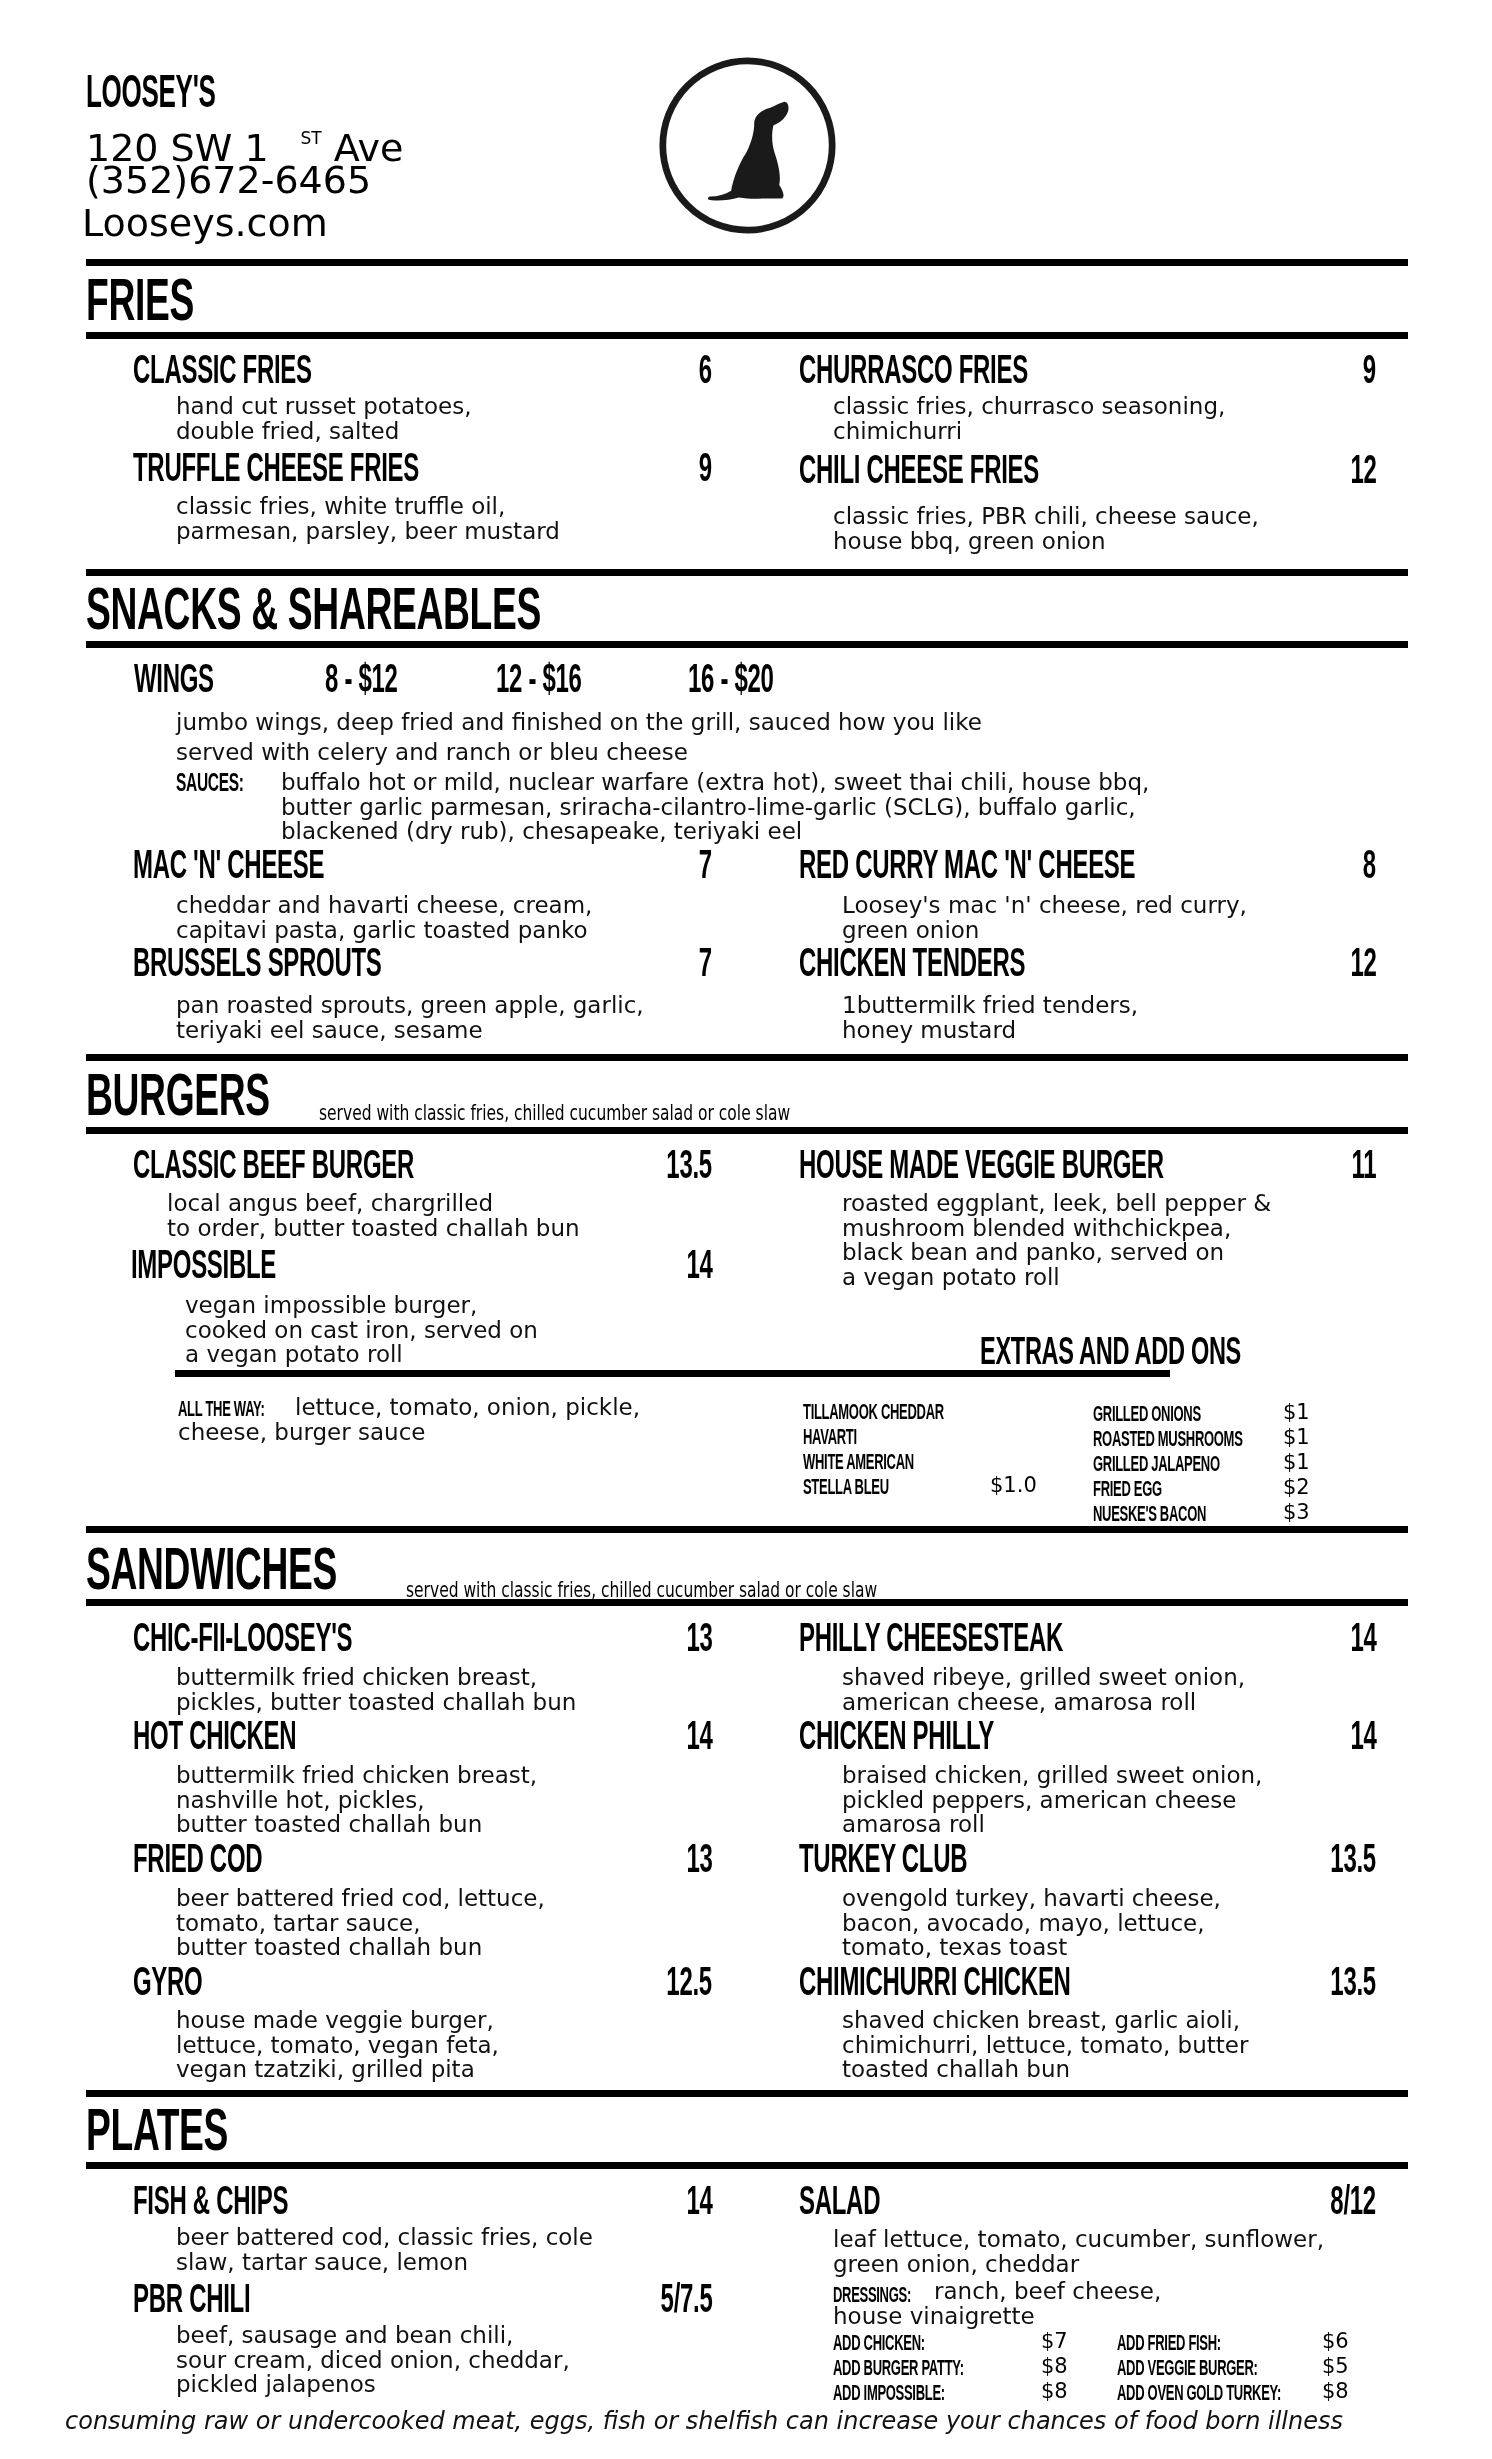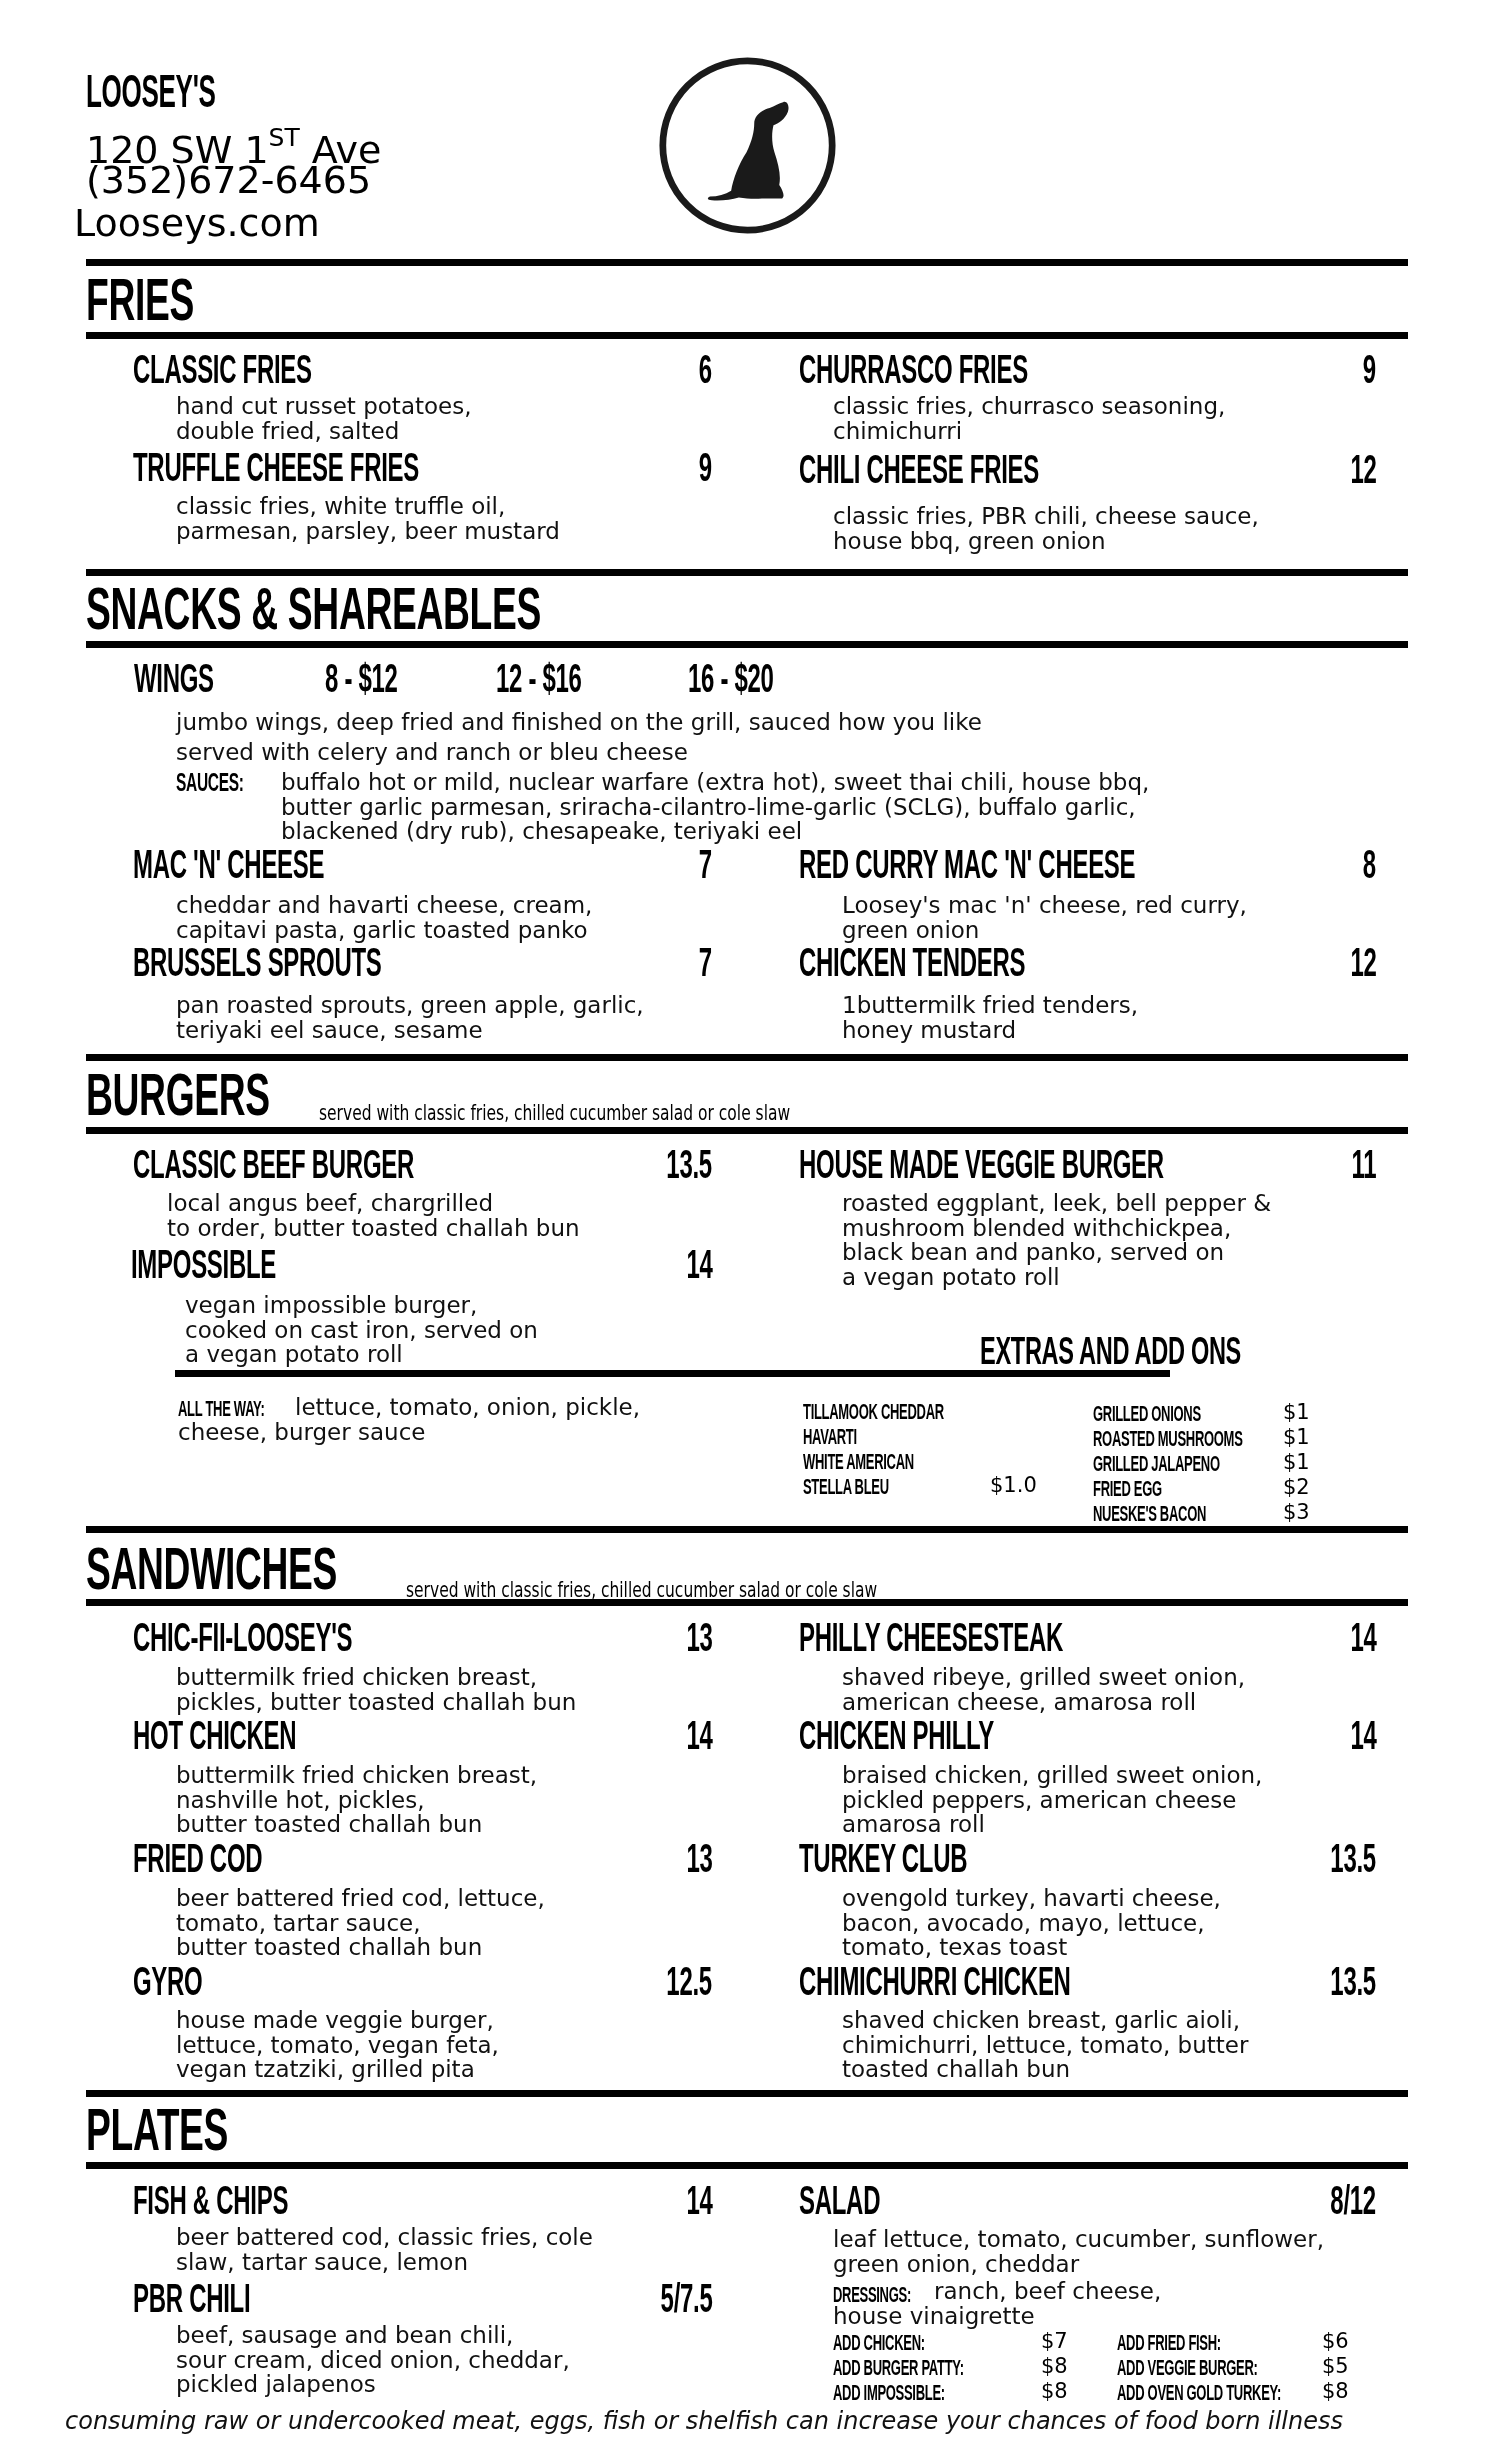--- a/index.html
+++ b/index.html
@@ -19,34 +19,34 @@
       position: absolute; font-family: "DejaVu Sans", sans-serif;
       font-size: 23px; line-height: 24.5px; white-space: pre-line; color: #111;
     }
     .hdr-title { font-size: 42px; line-height: 60px; transform: scale(0.62, 1.12); }
     .sec-title { font-size: 60px; line-height: 63px; transform: scale(0.62, 1.0); }
     .item-name { font-size: 40px; line-height: 42px; transform: scale(0.6, 1.0); }
     .price { font-size: 40px; line-height: 42px; transform: scale(0.6, 1.0); transform-origin: right top; text-align: right; }
     .sub { position: absolute; font-family: "DejaVu Sans Condensed", "DejaVu Sans", sans-serif; font-size: 21px; white-space: nowrap; transform: scale(0.82, 1); transform-origin: left top; }
     .small-cond { font-size: 21px; line-height: 25px; transform: scale(0.62, 1.05); }
     .addr { position: absolute; font-family: "DejaVu Sans", sans-serif; font-size: 38px; line-height: 42px; white-space: nowrap; }
-    .addr sup { font-size: 25px; vertical-align: 17.3px; }
+    .addr sup { font-size: 17px; vertical-align: 17.3px; margin-left: 32px; }
     .extra-price { position: absolute; font-family: "DejaVu Sans", sans-serif; font-size: 21px; line-height: 25px; }
     .disclaimer {
       position: absolute; font-family: "DejaVu Sans", sans-serif; font-style: italic;
       font-size: 25px; white-space: nowrap; transform: scale(0.96, 1); transform-origin: left top; color: #111;
     }
   </style>
 </head>
 <body>
 
 <div class="abs cond hdr-title" style="left:86px; top:58px;">LOOSEY'S</div>
 <div class="addr" style="left:86px; top:117px;"><span>120 SW 1</span><sup>ST</sup><span> Ave</span></div>
 <div class="addr" style="left:86px; top:159px;">(352)672-6465</div>
-<div class="addr" style="left:74px; top:202px;">Looseys.com</div>
+<div class="addr" style="left:82px; top:202px;">Looseys.com</div>
 
 <div class="abs" style="left:658px; top:56px; width:179px; height:179px;">
   <svg width="179" height="179" viewBox="0 0 186 186">
     <circle cx="93" cy="93" r="88" fill="none" stroke="#1a1a1a" stroke-width="7"></circle>
     <path d="M130 48 C134 46 137 52 135 58 C132 66 125 70 120 72 C118 80 118 90 121 100 C125 112 128 124 126 134 C130 140 132 146 129 148 L108 148 C100 149 92 148 84 147 C76 149 66 151 56 150 C52 150 50 148 54 146 C62 146 70 144 76 140 C78 128 84 112 92 100 C98 88 100 78 100 70 C100 62 108 56 116 54 C121 52 126 49 130 48 Z" fill="#1a1a1a"></path>
   </svg>
 </div>
 
 <div class="rule" style="left:86px; top:259px; width:1322px;"></div>
 <div class="abs cond sec-title" style="left:86px; top:268px;">FRIES</div>

